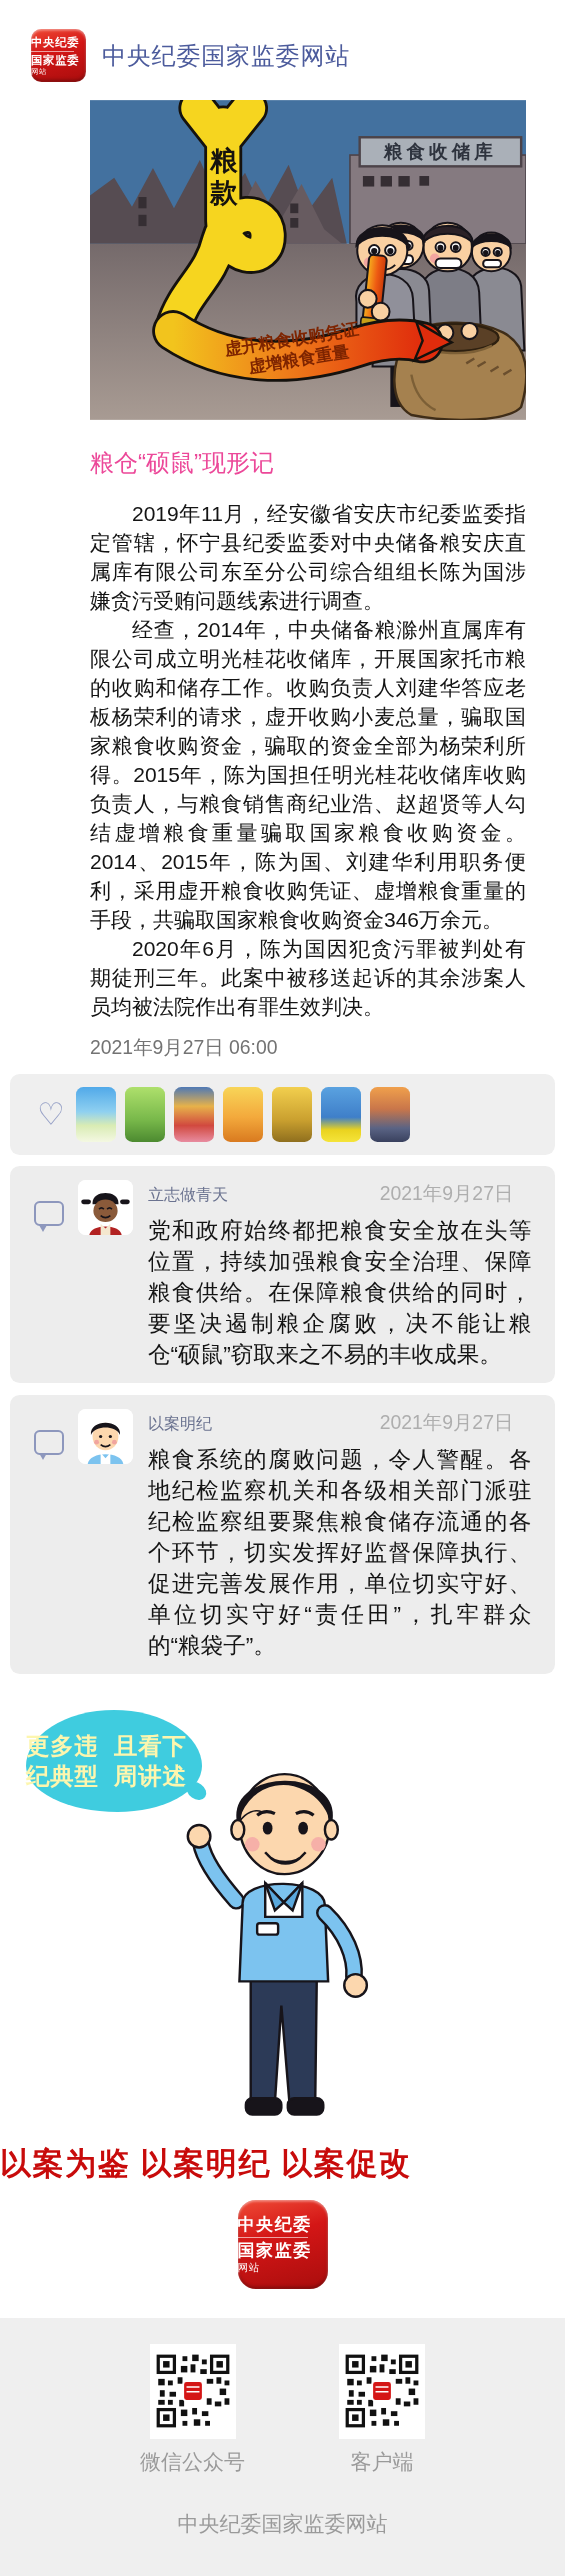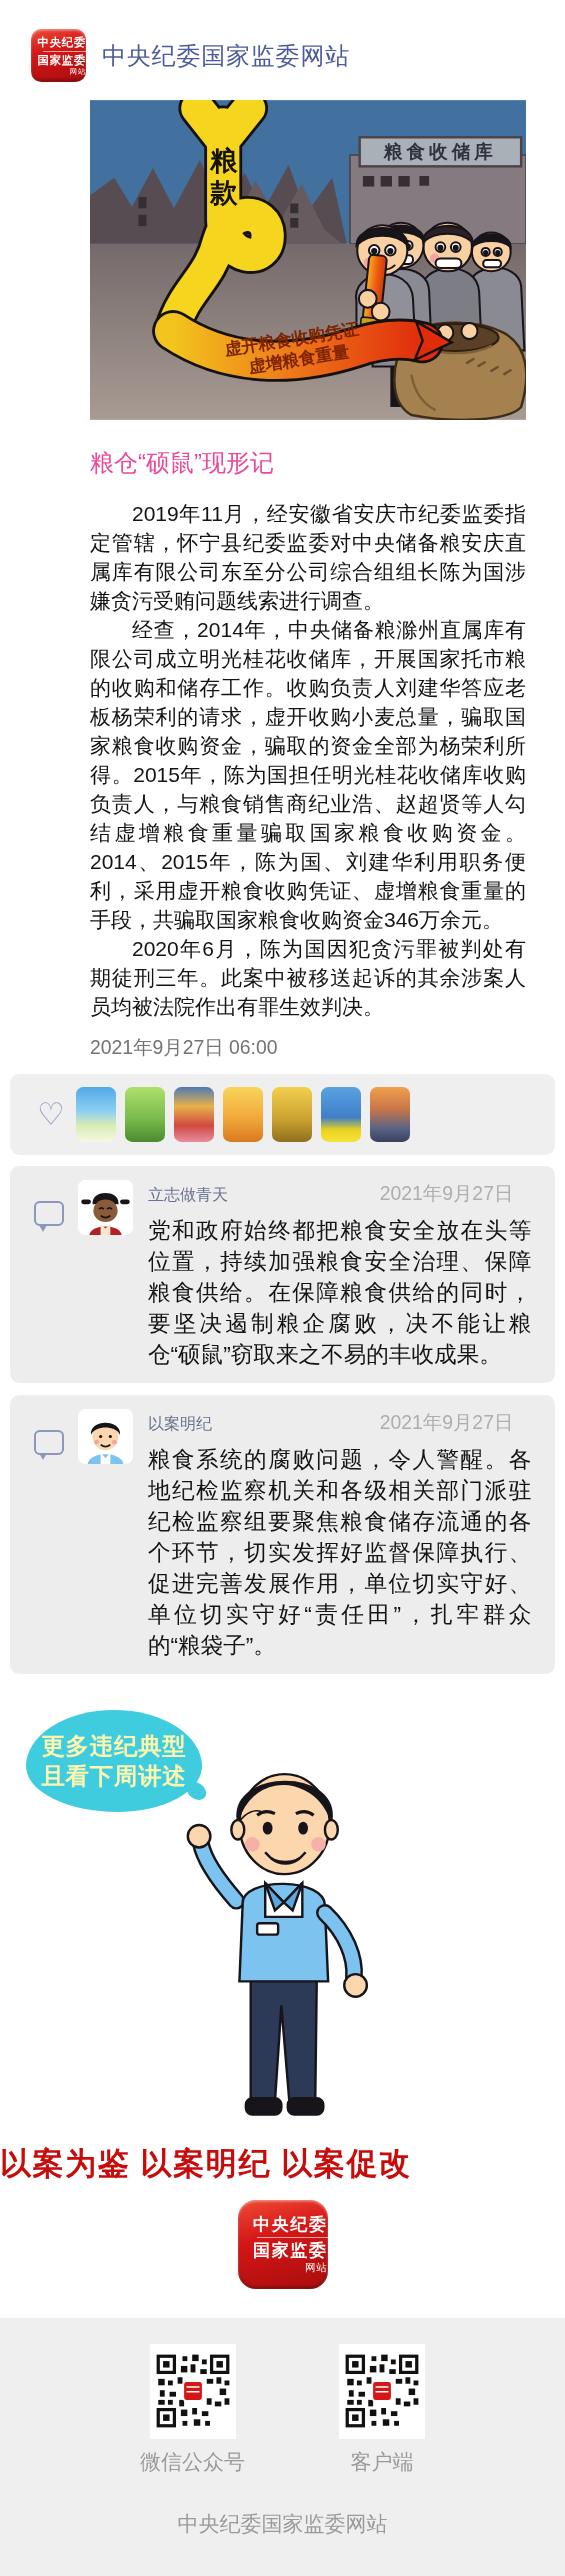--- a/index.html
+++ b/index.html
@@ -2,21 +2,21 @@
 <html style="font-size:13px"><head>
 <meta charset="utf-8">
 <style>
   html,body{margin:0;padding:0;}
   body{width:565px;background:#ffffff;font-family:"Liberation Sans","DejaVu Sans",sans-serif;color:#141414;}
   .page{width:565px;overflow:hidden;}
 
   
   .header{display:flex;align-items:center;padding:29px 0 8px 31px;background:#fff;}
   .logo{background:linear-gradient(165deg,#ef4b36 0%,#d41616 40%,#a90d0d 100%);
-        border-radius:10.5px;display:flex;flex-direction:column;align-items:flex-end;justify-content:center;
+        border-radius:10.5px;display:flex;flex-direction:column;align-items:flex-start;justify-content:center;
         box-shadow:inset 0 1.6px 2.4px rgba(255,255,255,.45), inset 0 -2.4px 3.2px rgba(0,0,0,.25);}
   .logo-sm{width:55px;height:53px;}
   .logo-line{color:#fff;font-weight:bold;white-space:nowrap;line-height:1.25;}
   .logo-sm .logo-line{font-size:11.3px;letter-spacing:0.8px;}
   .logo-sm .logo-line3{font-size:7.3px;font-weight:normal;}
   .logo-div{width:78%;height:0.8px;background:rgba(255,255,255,.6);margin:1.6px 0;}
   .site-title{margin-left:16px;font-size:24px;color:#4c5b9c;letter-spacing:0.8px;}
 
   
   .cartoon-wrap{margin:9.7px 0 0 90px;width:436px;height:320px;}
@@ -51,21 +51,21 @@
   .avatar{width:55px;height:55px;background:#fff;border-radius:8px;flex:0 0 auto;overflow:hidden;margin-right:14.5px;}
   .c-right{flex:1;}
   .c-head{display:flex;align-items:baseline;}
   .c-name{font-size:16px;color:#6b7390;}
   .c-date{margin-left:auto;font-size:19.4px;color:#aeaeae;padding-right:18px;}
   .c-text{font-size:22.6px;line-height:31px;color:#141414;text-align:justify;margin-top:8px;}
 
   
   .mascot-section{position:relative;height:469px;background:#fff;}
   .speech-bubble{position:absolute;left:26px;top:36px;width:176px;height:102px;background:#3fccdf;
-                 border-radius:50% 50% 48% 52% / 55% 55% 45% 45%;display:flex;flex-direction:column;
+                 border-radius:50% 50% 48% 52% / 55% 55% 45% 45%;display:flex;
                  align-items:center;justify-content:center;}
   .speech-bubble:after{content:"";position:absolute;right:-4.8px;bottom:13px;width:21px;height:16px;
                  background:#3fccdf;border-radius:50%;transform:rotate(35deg);}
   .speech-line{color:#fdf6ae;font-size:23.4px;font-weight:bold;letter-spacing:0.8px;line-height:1.3;}
   .mascot-art{position:absolute;left:162px;top:57px;}
 
   
   .slogan{text-align:left;font-size:31px;font-weight:bold;color:#c80b0b;letter-spacing:1.6px;margin:0;}
   .logo-big-wrap{display:flex;justify-content:center;margin-top:14.5px;}
   .logo-big{width:90px;height:89px;border-radius:18px;}

